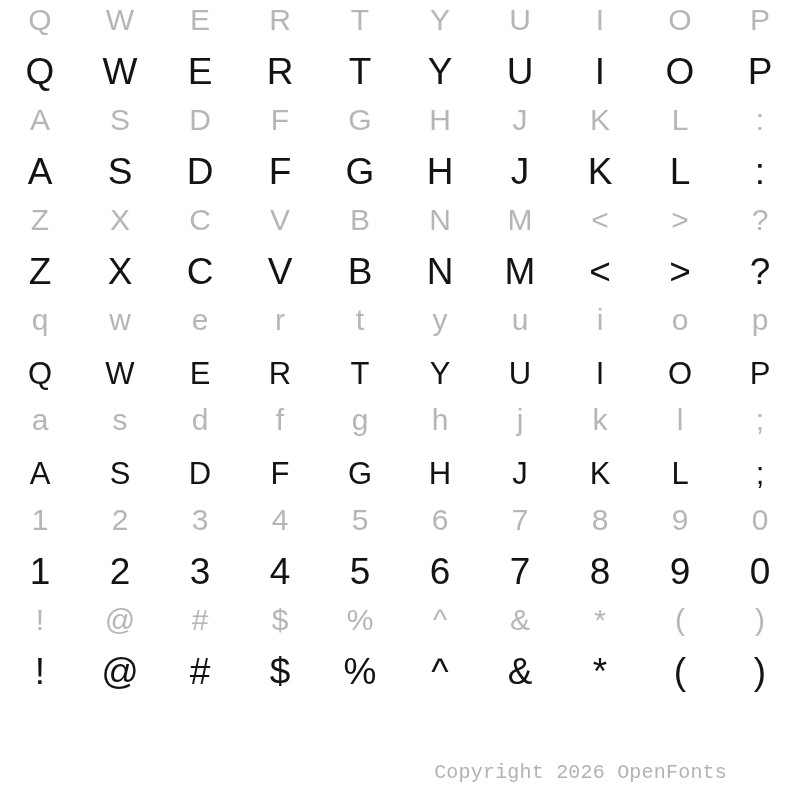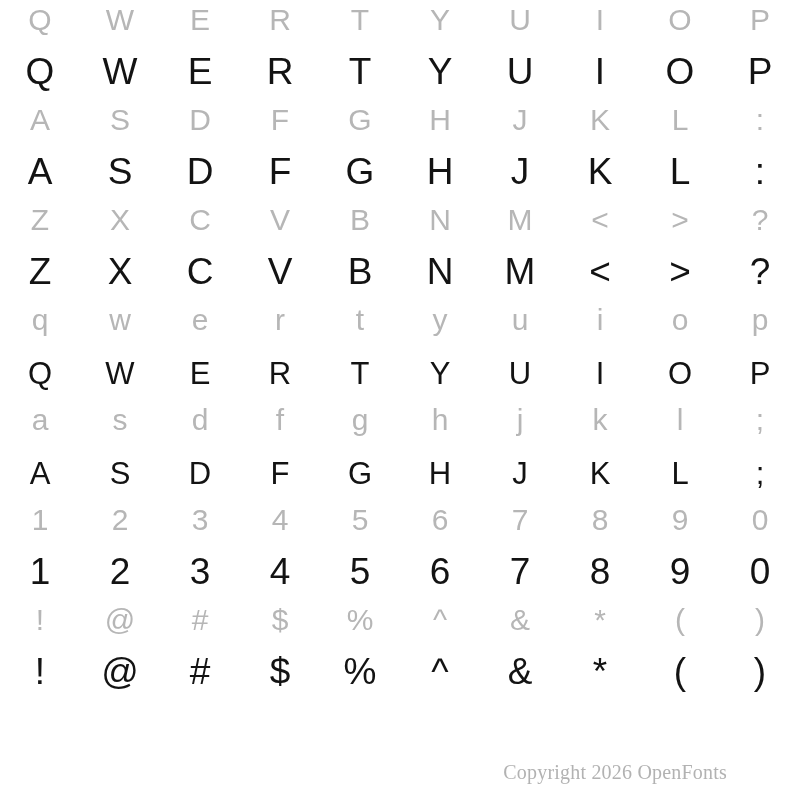--- a/index.html
+++ b/index.html
@@ -47,21 +47,21 @@
   }
   .row.prev.small {
     top: 58px;
     font-size: 31px;
     line-height: 31px;
   }
   .watermark {
     position: absolute;
     top: 761px;
     right: 73px;
-    font-family: Liberation Serif, serif;
+    font-family: Liberation Mono, monospace;
     font-size: 20px;
     line-height: 23px;
     color: var(--footer-color, #b3b3b3);
     letter-spacing: 0.2px;
   }
 </style>
 </head>
 <body>
 
 <div class="specimen">

